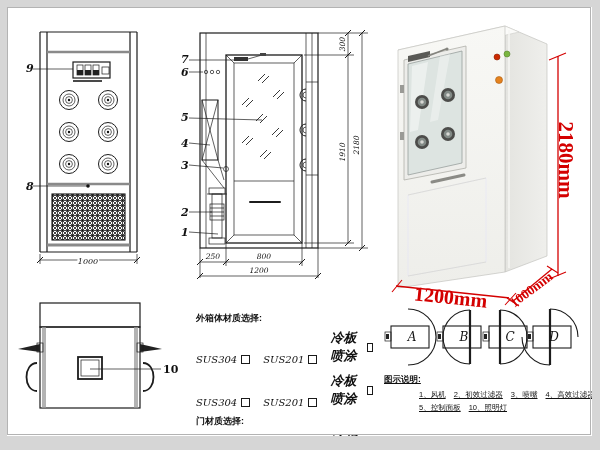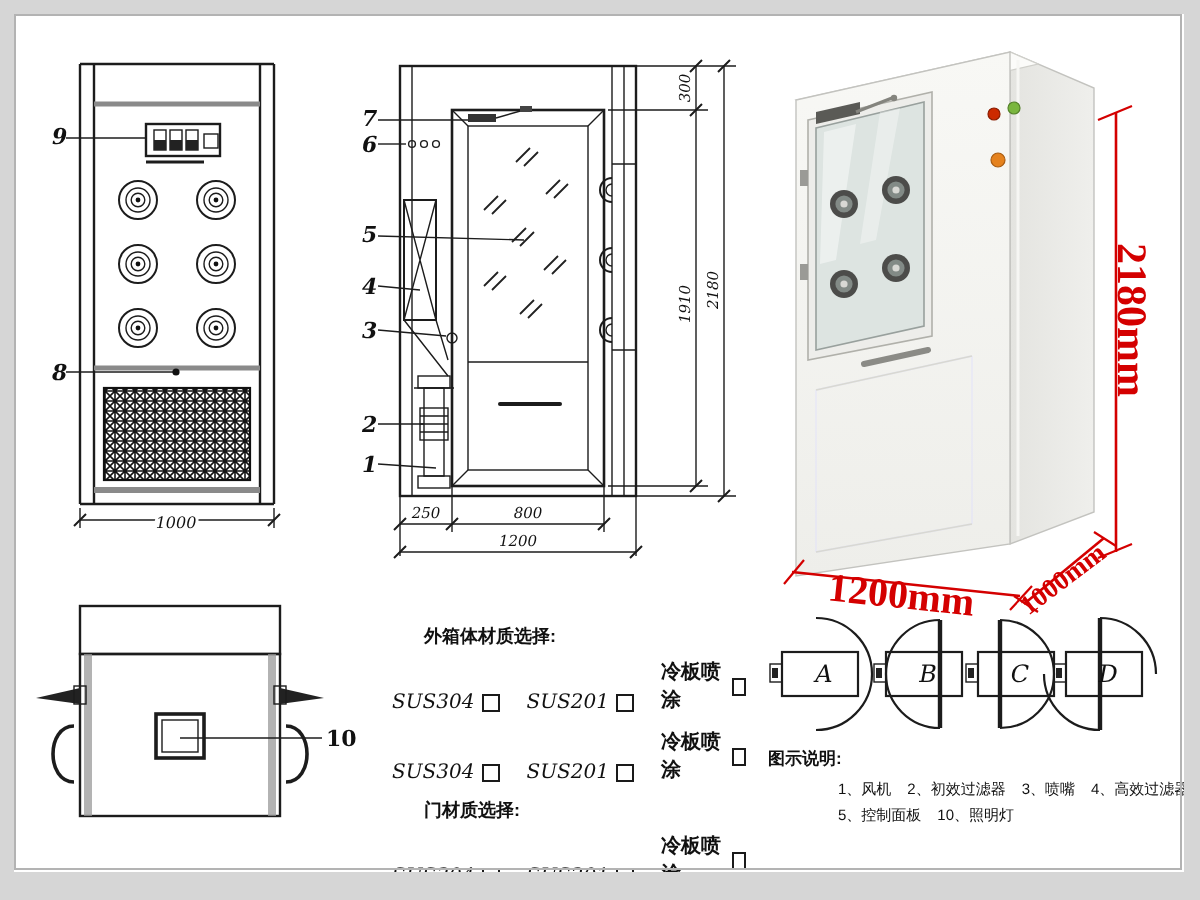--- a/index.html
+++ b/index.html
@@ -19,28 +19,28 @@
   .mid{stroke-width:1.2;}
   .gray{stroke:#8a8a8a;}
   .dimt{font:italic 8px "DejaVu Serif",serif;}
   .dimt2{font:italic 7.5px "DejaVu Serif",serif;}
   .callout{font:italic bold 11px "DejaVu Serif",serif;}
   .doorletter{font:italic 12px "DejaVu Serif",serif;text-anchor:middle;}
   .redt{fill:#d40000;font-family:"Liberation Serif",serif;font-weight:bold;}
   .redl{stroke:#d40000;fill:none;}
   
   .materials{position:absolute;left:196px;top:312px;width:190px;}
-  .mat-title{font-size:9px;font-weight:bold;color:#111;margin:0 0 4px 16px;}
+  .mat-title{font-size:9px;font-weight:bold;color:#111;margin:0 0 4px 0;}
   .mat-row{display:flex;align-items:flex-end;margin:0 0 7px 0;}
   .mat-opt{display:flex;align-items:center;margin-right:13px;}
   .opt-en{font:italic 10px "DejaVu Serif",serif;color:#111;}
-  .opt-cn{font-size:10px;font-weight:bold;color:#111;}
+  .opt-cn{font-size:13px;font-weight:bold;color:#111;font-style:italic;}
   .cbx{display:inline-block;width:7px;height:7px;border:1.2px solid #1a1a1a;margin-left:4px;}
   
-  .legend{position:absolute;left:384px;top:374px;width:205px;color:#111;}
+  .legend{position:absolute;left:384px;top:374px;width:205px;color:#111;text-decoration:underline;}
   .lg-title{font-size:8.5px;font-weight:bold;margin:0 0 2px 0;}
   .lg-line{font-size:7.5px;line-height:13px;white-space:nowrap;margin-left:35px;}
   .lg-line span{margin-right:8px;}
 </style>
 </head>
 <body>
 
 <div class="stage">
 
   <svg style="left:20px;top:8px;" width="150" height="272" viewBox="0 0 150 272">

